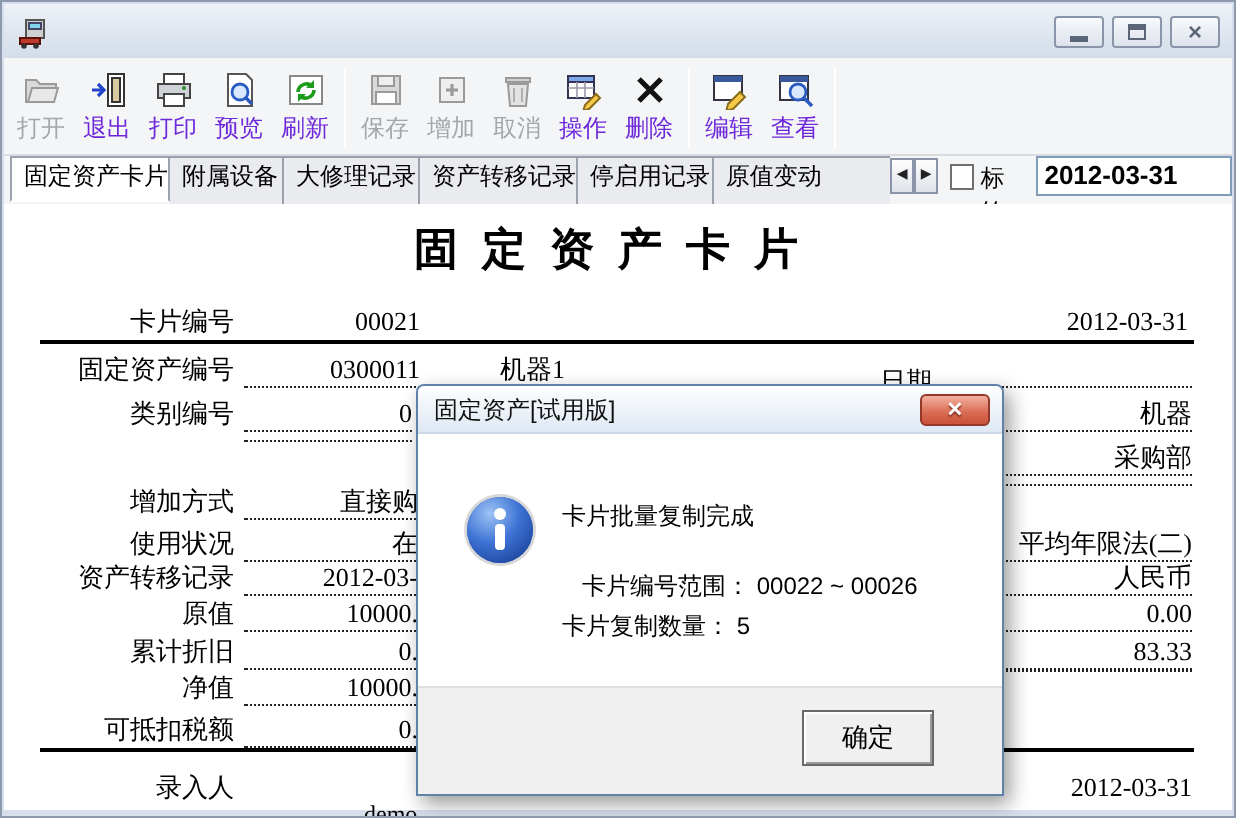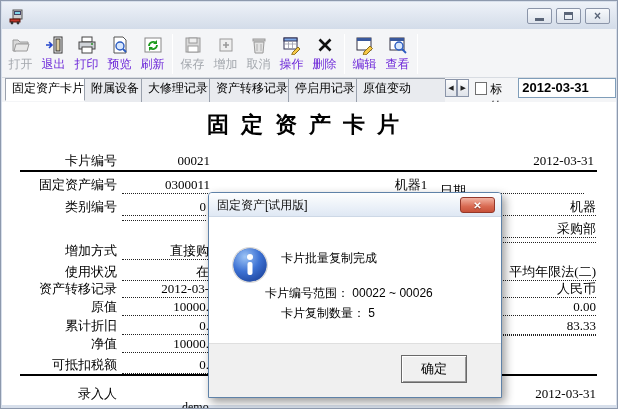--- a/index.html
+++ b/index.html
@@ -47,42 +47,42 @@
     font-family:"Liberation Serif","DejaVu Serif",serif;font-size:13px;color:#000;}
   .ftitle{position:absolute;top:8px;left:0;right:0;text-align:center;
     font-size:22px;font-weight:bold;letter-spacing:12px;}
   .frow{position:absolute;left:0;right:0;height:17px;line-height:17px;}
   .lab{position:absolute;left:0;width:115px;text-align:right;white-space:nowrap;}
   .val{position:absolute;left:120px;width:100px;text-align:right;border-bottom:1px dotted #222;white-space:nowrap;}
   .val.nodot{border-bottom:none;}
   .val.w88{width:88px;}
   .val.w84{width:84px;}
   .midlab{position:absolute;left:187px;white-space:nowrap;}
-  .longval{position:absolute;left:236px;width:346px;text-align:center;border-bottom:1px dotted #222;white-space:nowrap;}
+  .longval{position:absolute;left:248px;width:346px;text-align:left;border-bottom:1px dotted #222;white-space:nowrap;}
   .rval{position:absolute;left:460px;width:134px;text-align:right;border-bottom:1px dotted #222;white-space:nowrap;}
   .rval.nodot{border-bottom:none;}
   .datelab{position:absolute;left:438px;white-space:nowrap;margin-top:30px;}
   .dateval{position:absolute;left:500px;width:92px;text-align:right;white-space:nowrap;}
   .thick{position:absolute;left:18px;width:577px;height:2px;background:#000;}
   .entered{position:absolute;left:180px;white-space:nowrap;font-size:12px;margin-top:14px;}
 
   
   .dialog{position:absolute;top:191px;left:207px;width:294px;height:206px;background:#fff;
     border:1px solid #5f82a8;border-radius:4px 4px 0 0;box-shadow:0 0 0 1px #c2d4e8 inset,3px 4px 10px rgba(0,0,0,0.4);
     z-index:10;font-size:12px;padding-left:28px;}
   .dlg-title{position:absolute;top:0;left:0;right:0;height:24px;border-radius:3px 3px 0 0;
     background:linear-gradient(#fdfefe,#dfe8f4);border-bottom:1px solid #cdd8e6;
     line-height:24px;padding-left:8px;color:#111;}
   .dlg-close{position:absolute;top:4px;right:6px;width:35px;height:16px;border:1px solid #94382a;border-radius:3px;
     background:linear-gradient(#f2b3a2,#d96a52 60%,#c8523a);color:#fff;font-weight:bold;font-size:10px;
     line-height:13px;text-align:center;padding:0;text-shadow:0 1px 1px #7c2d1e;}
   .dlg-body{position:absolute;top:24px;left:0;right:0;height:126px;background:#fff;}
   .info-icon{position:absolute;top:29px;left:22px;width:38px;height:38px;}
   .dlg-msg{position:absolute;top:33px;left:72px;}
-  .dlg-line2{position:absolute;top:68px;left:56px;}
+  .dlg-line2{position:absolute;top:68px;left:82px;}
   .dlg-line3{position:absolute;top:88px;left:72px;}
   .dlg-footer{position:absolute;top:150px;left:0;right:0;bottom:0;background:#f0f0f0;border-top:1px solid #dfdfdf;}
   .okbtn{position:absolute;top:11px;left:192px;width:66px;height:28px;background:#f0f0f0;
     border:1px solid #696969;box-shadow:inset 1px 1px 0 #fff,inset -1px -1px 0 #9a9a9a;
     font-size:13px;font-family:"Liberation Sans",sans-serif;}
 </style>
 </head>
 <body>
 
 <div class="window">

